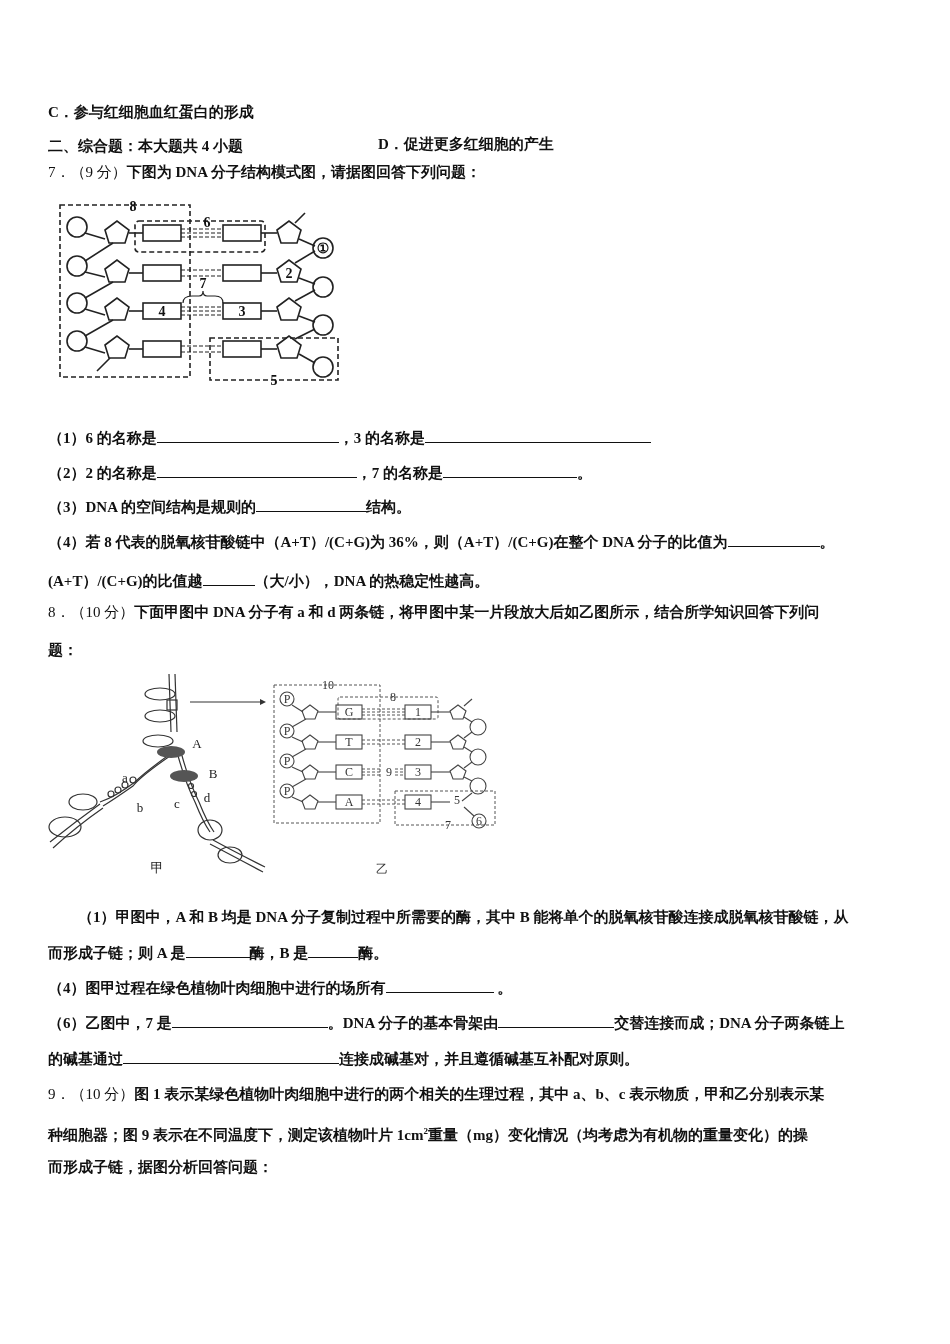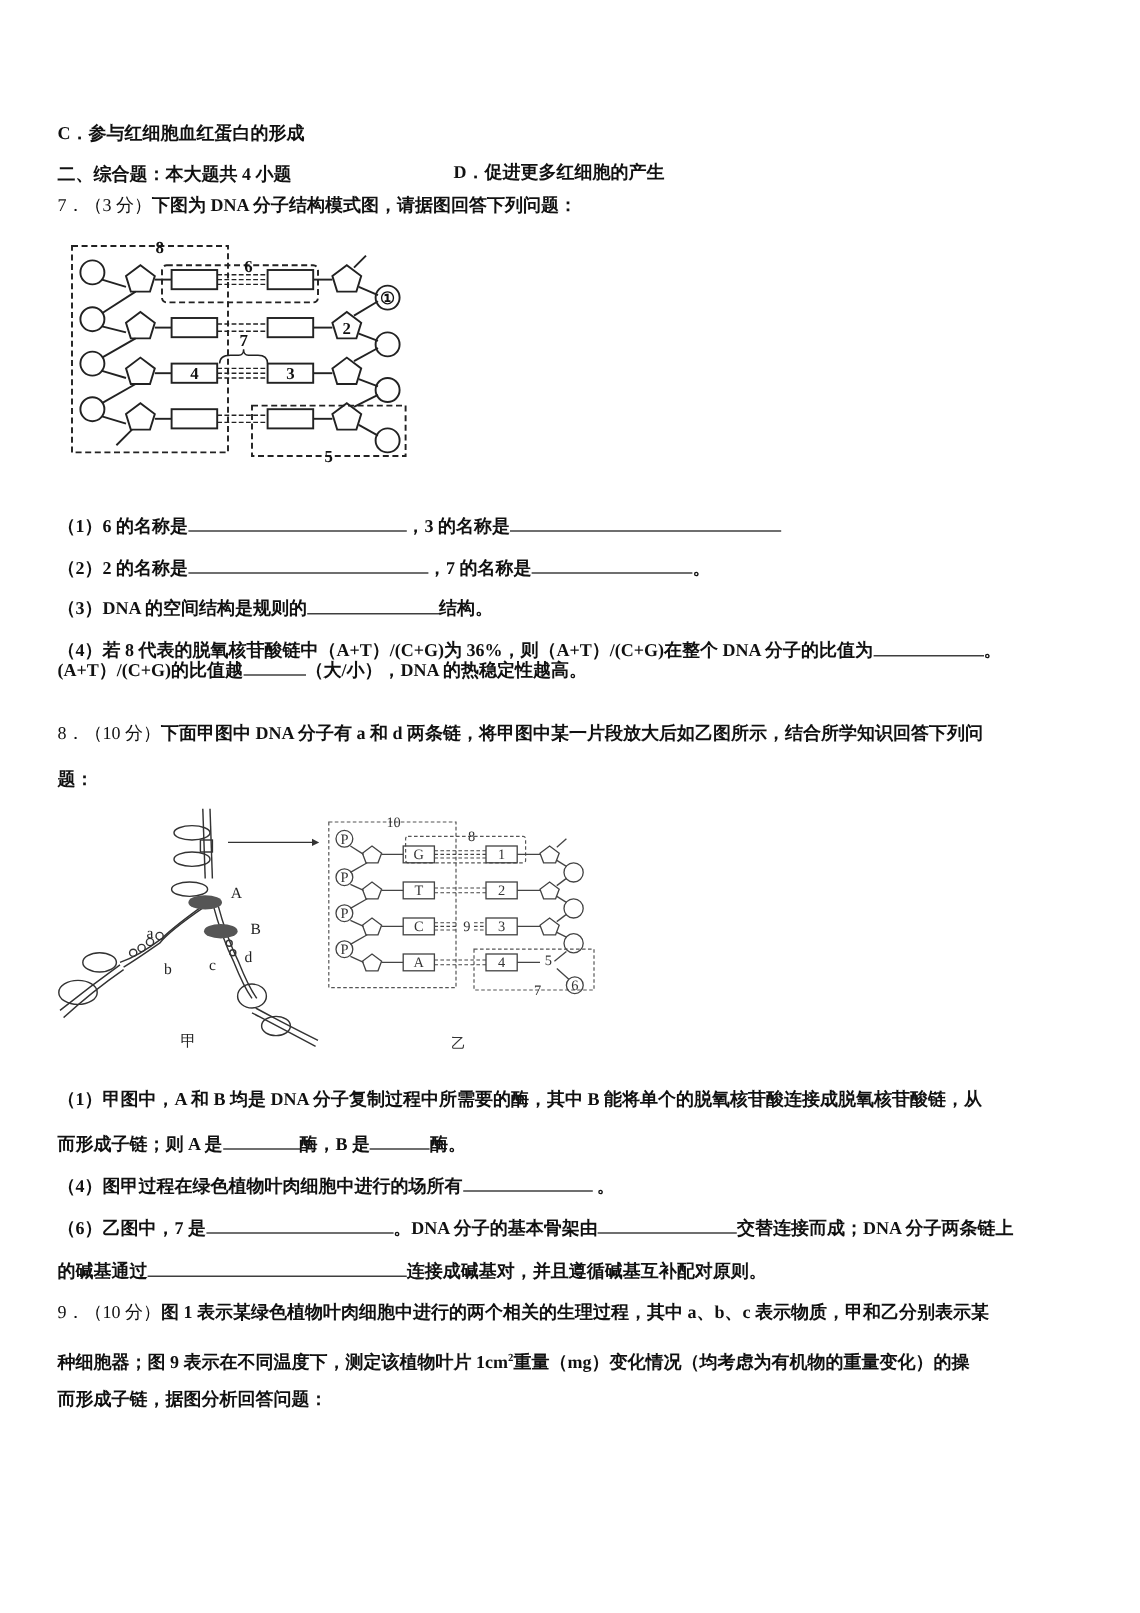--- a/index.html
+++ b/index.html
@@ -22,21 +22,21 @@
 </style>
 </head>
 <body>
 
 <div class="line" style="top:102px;"><span>C．参与红细胞血红蛋白的形成</span></div>
 <div class="line" style="top:102px; left:378px;margin-top:32px;"><span>D．促进更多红细胞的产生</span></div>
 
 <div class="line" style="top:136px;">二、综合题：本大题共 4 小题</div>
 
 <div class="line" style="top:162px;">
-  <span class="plain">7．</span><span class="plain">（3 分）</span><span>下图为 DNA 分子结构模式图，请据图回答下列问题：</span>
+  <span class="plain">7．</span><span class="plain">（9 分）</span><span>下图为 DNA 分子结构模式图，请据图回答下列问题：</span>
 </div>
 
 <div class="fig" style="left:55px; top:195px; width:290px; height:200px;">
   <svg width="290" height="200" viewBox="0 0 290 200">
     <g fill="none" stroke="#222" stroke-width="1.6">
 
       <rect x="5" y="10" width="130" height="172" stroke-dasharray="5,3"></rect>
 
       <rect x="80" y="26" width="130" height="31" rx="4" stroke-dasharray="5,3"></rect>
 
@@ -131,21 +131,21 @@
 </div>
 <div class="line" style="top:463px;">
   <span>（2）2 的名称是</span><span class="blank" style="width:200px;"></span><span>，7 的名称是</span><span class="blank" style="width:134px;"></span><span>。</span>
 </div>
 <div class="line" style="top:497px;">
   <span>（3）DNA 的空间结构是规则的</span><span class="blank" style="width:110px;"></span><span>结构。</span>
 </div>
 <div class="line" style="top:532px;">
   <span>（4）若 8 代表的脱氧核苷酸链中（A+T）/(C+G)为 36%，则（A+T）/(C+G)在整个 DNA 分子的比值为</span><span class="blank" style="width:92px;"></span><span>。</span>
 </div>
-<div class="line" style="top:548px;">
+<div class="line" style="top:571px;">
   <span>(A+T）/(C+G)的比值越</span><span class="blank" style="width:52px;"></span><span>（大/小），DNA 的热稳定性越高。</span>
 </div>
 
 <div class="line" style="top:602px;text-align:right;">
   <span class="plain">8．</span><span class="plain">（10 分）</span><span>下面甲图中 DNA 分子有 a 和 d 两条链，将甲图中某一片段放大后如乙图所示，结合所学知识回答下列问</span>
 </div>
 <div class="line" style="top:640px;">题：</div>
 
 <div class="fig" style="left:45px; top:672px; width:225px; height:205px;">
   <svg width="225" height="205" viewBox="0 0 225 205">
@@ -283,21 +283,21 @@
       <text x="121" y="26">8</text>
       <text x="117" y="101">9</text>
       <text x="185" y="129">5</text>
       <text x="207" y="150">6</text>
       <text x="176" y="154">7</text>
       <text x="110" y="198">乙</text>
     </g>
   </svg>
 </div>
 
-<div class="line" style="top:907px;">
+<div class="line" style="top:907px;margin-left:30px;">
   <span>（1）甲图中，A 和 B 均是 DNA 分子复制过程中所需要的酶，其中 B 能将单个的脱氧核苷酸连接成脱氧核苷酸链，从</span>
 </div>
 <div class="line" style="top:943px;">
   <span>而形成子链；则 A 是</span><span class="blank" style="width:64px;"></span><span>酶，B 是</span><span class="blank" style="width:50px;"></span><span>酶。</span>
 </div>
 <div class="line" style="top:978px;">
   <span>（4）图甲过程在绿色植物叶肉细胞中进行的场所有</span><span class="blank" style="width:108px;"></span><span> 。</span>
 </div>
 <div class="line" style="top:1013px;">
   <span>（6）乙图中，7 是</span><span class="blank" style="width:156px;"></span><span>。DNA 分子的基本骨架由</span><span class="blank" style="width:116px;"></span><span>交替连接而成；DNA 分子两条链上</span>

